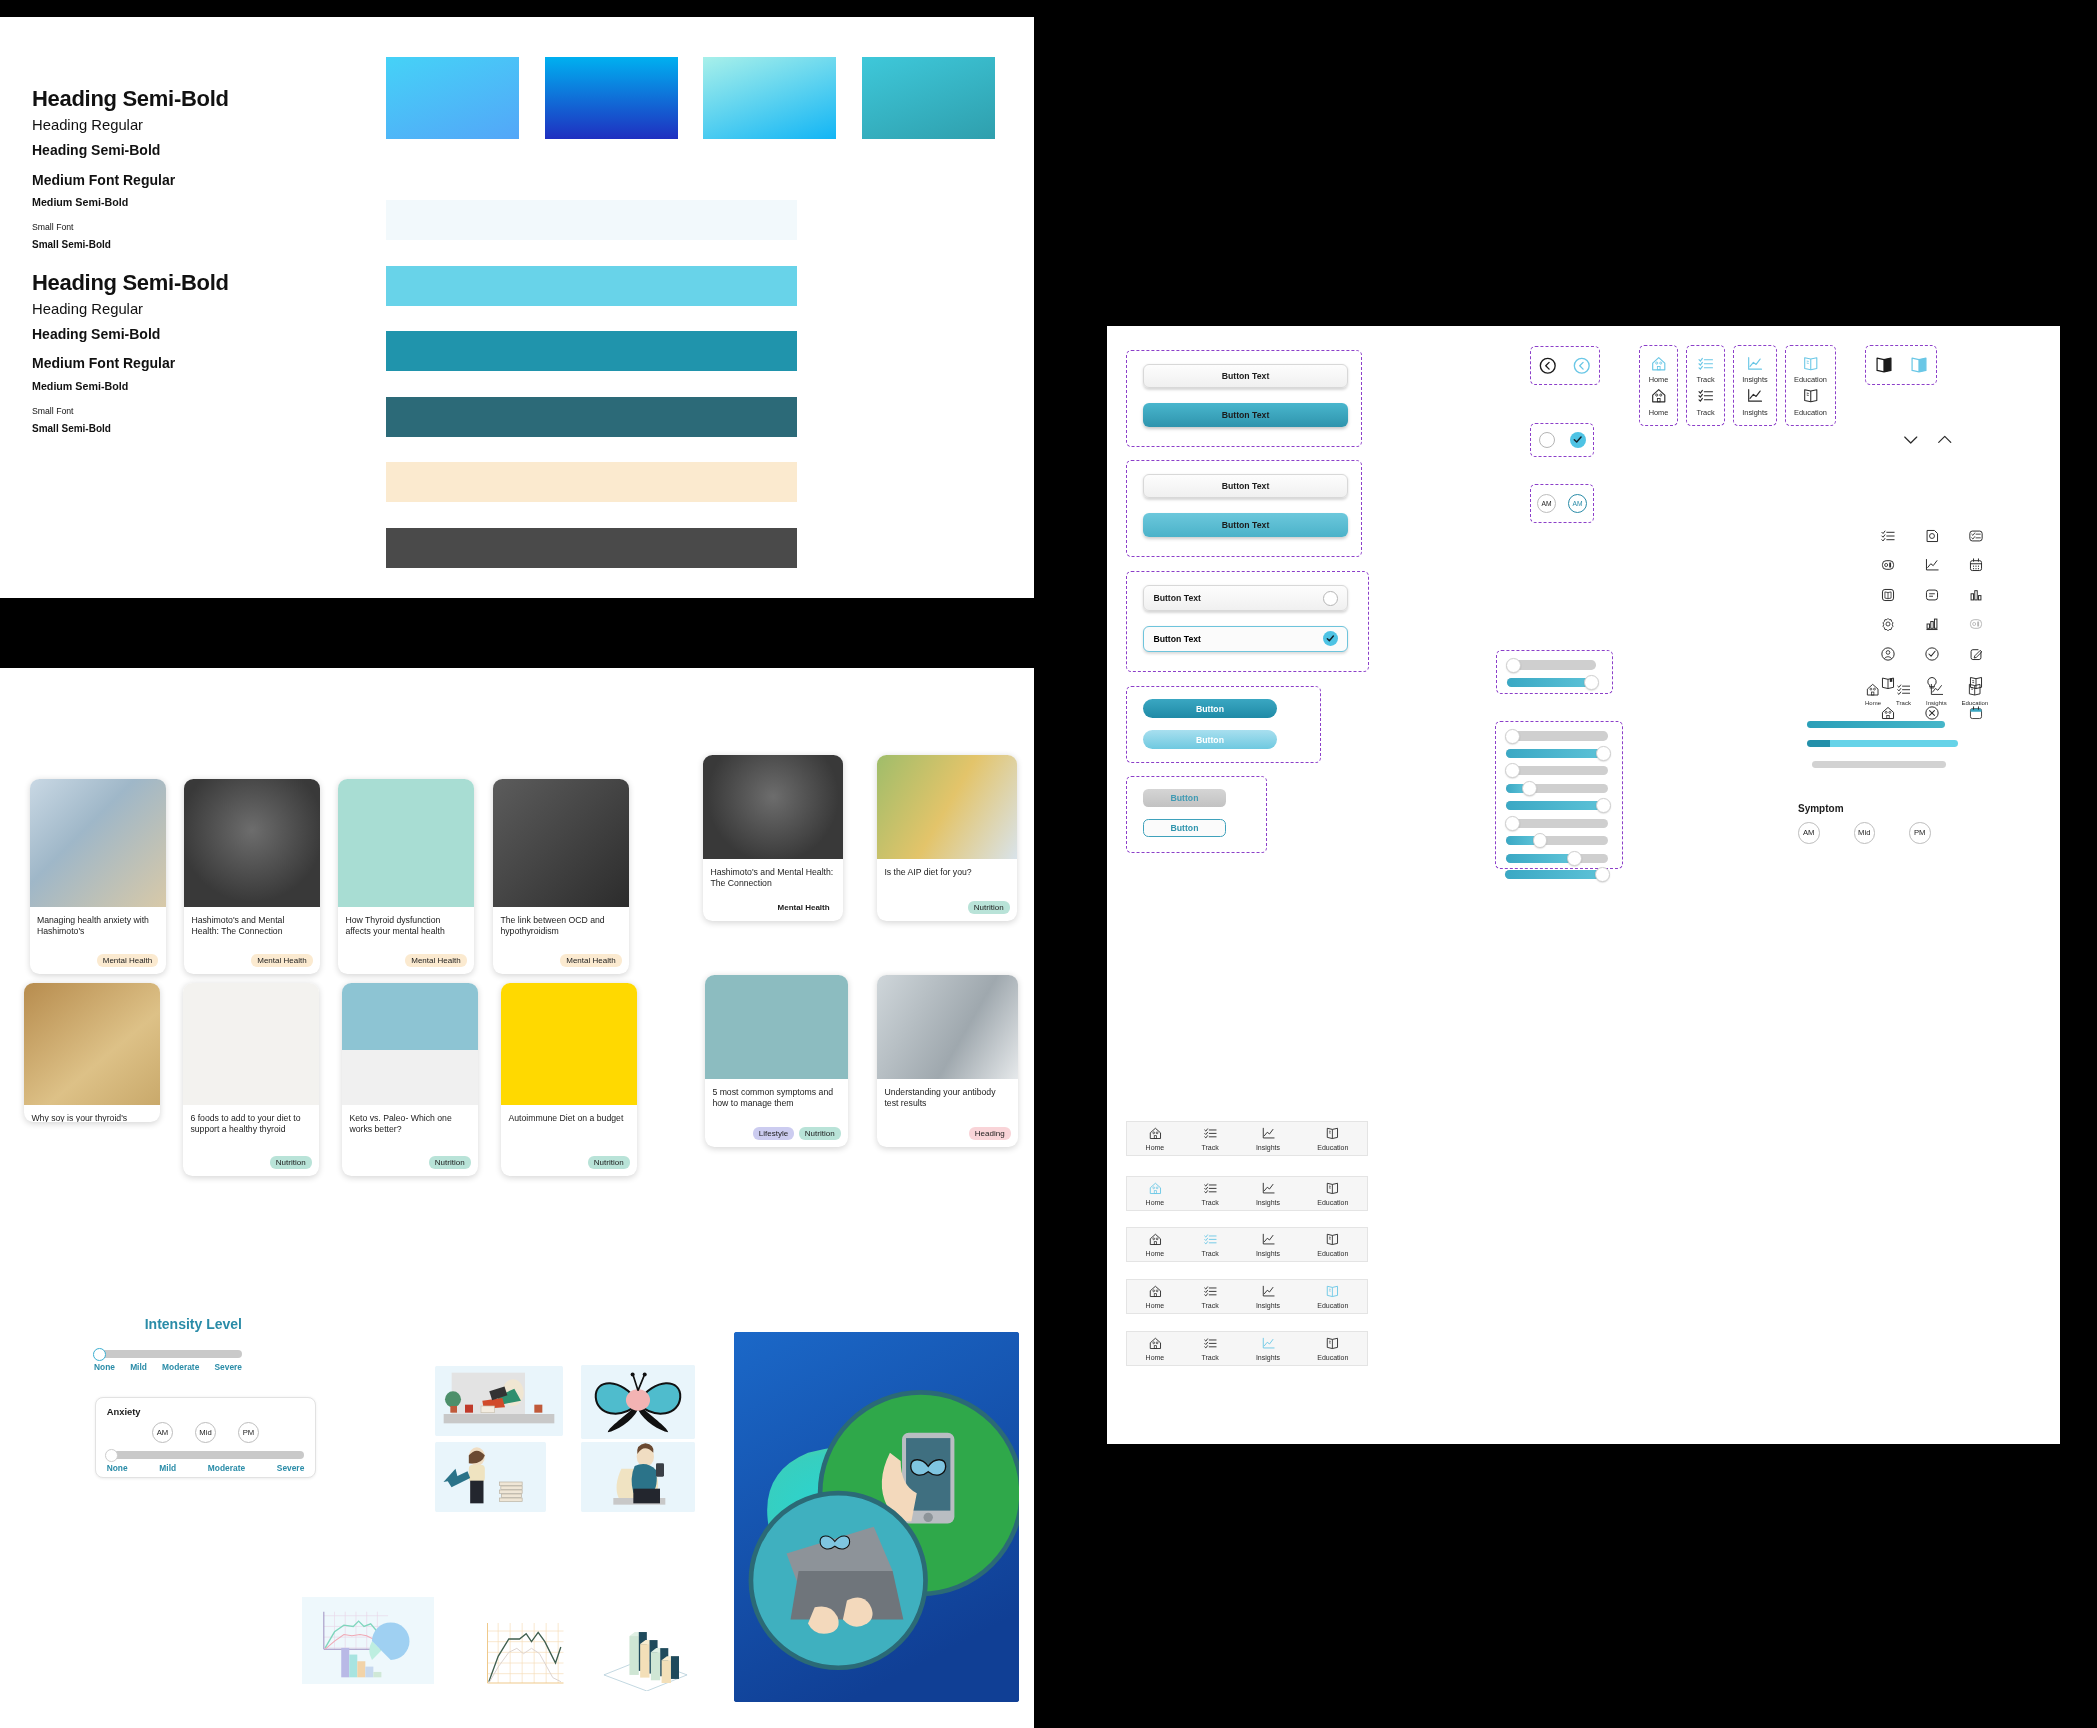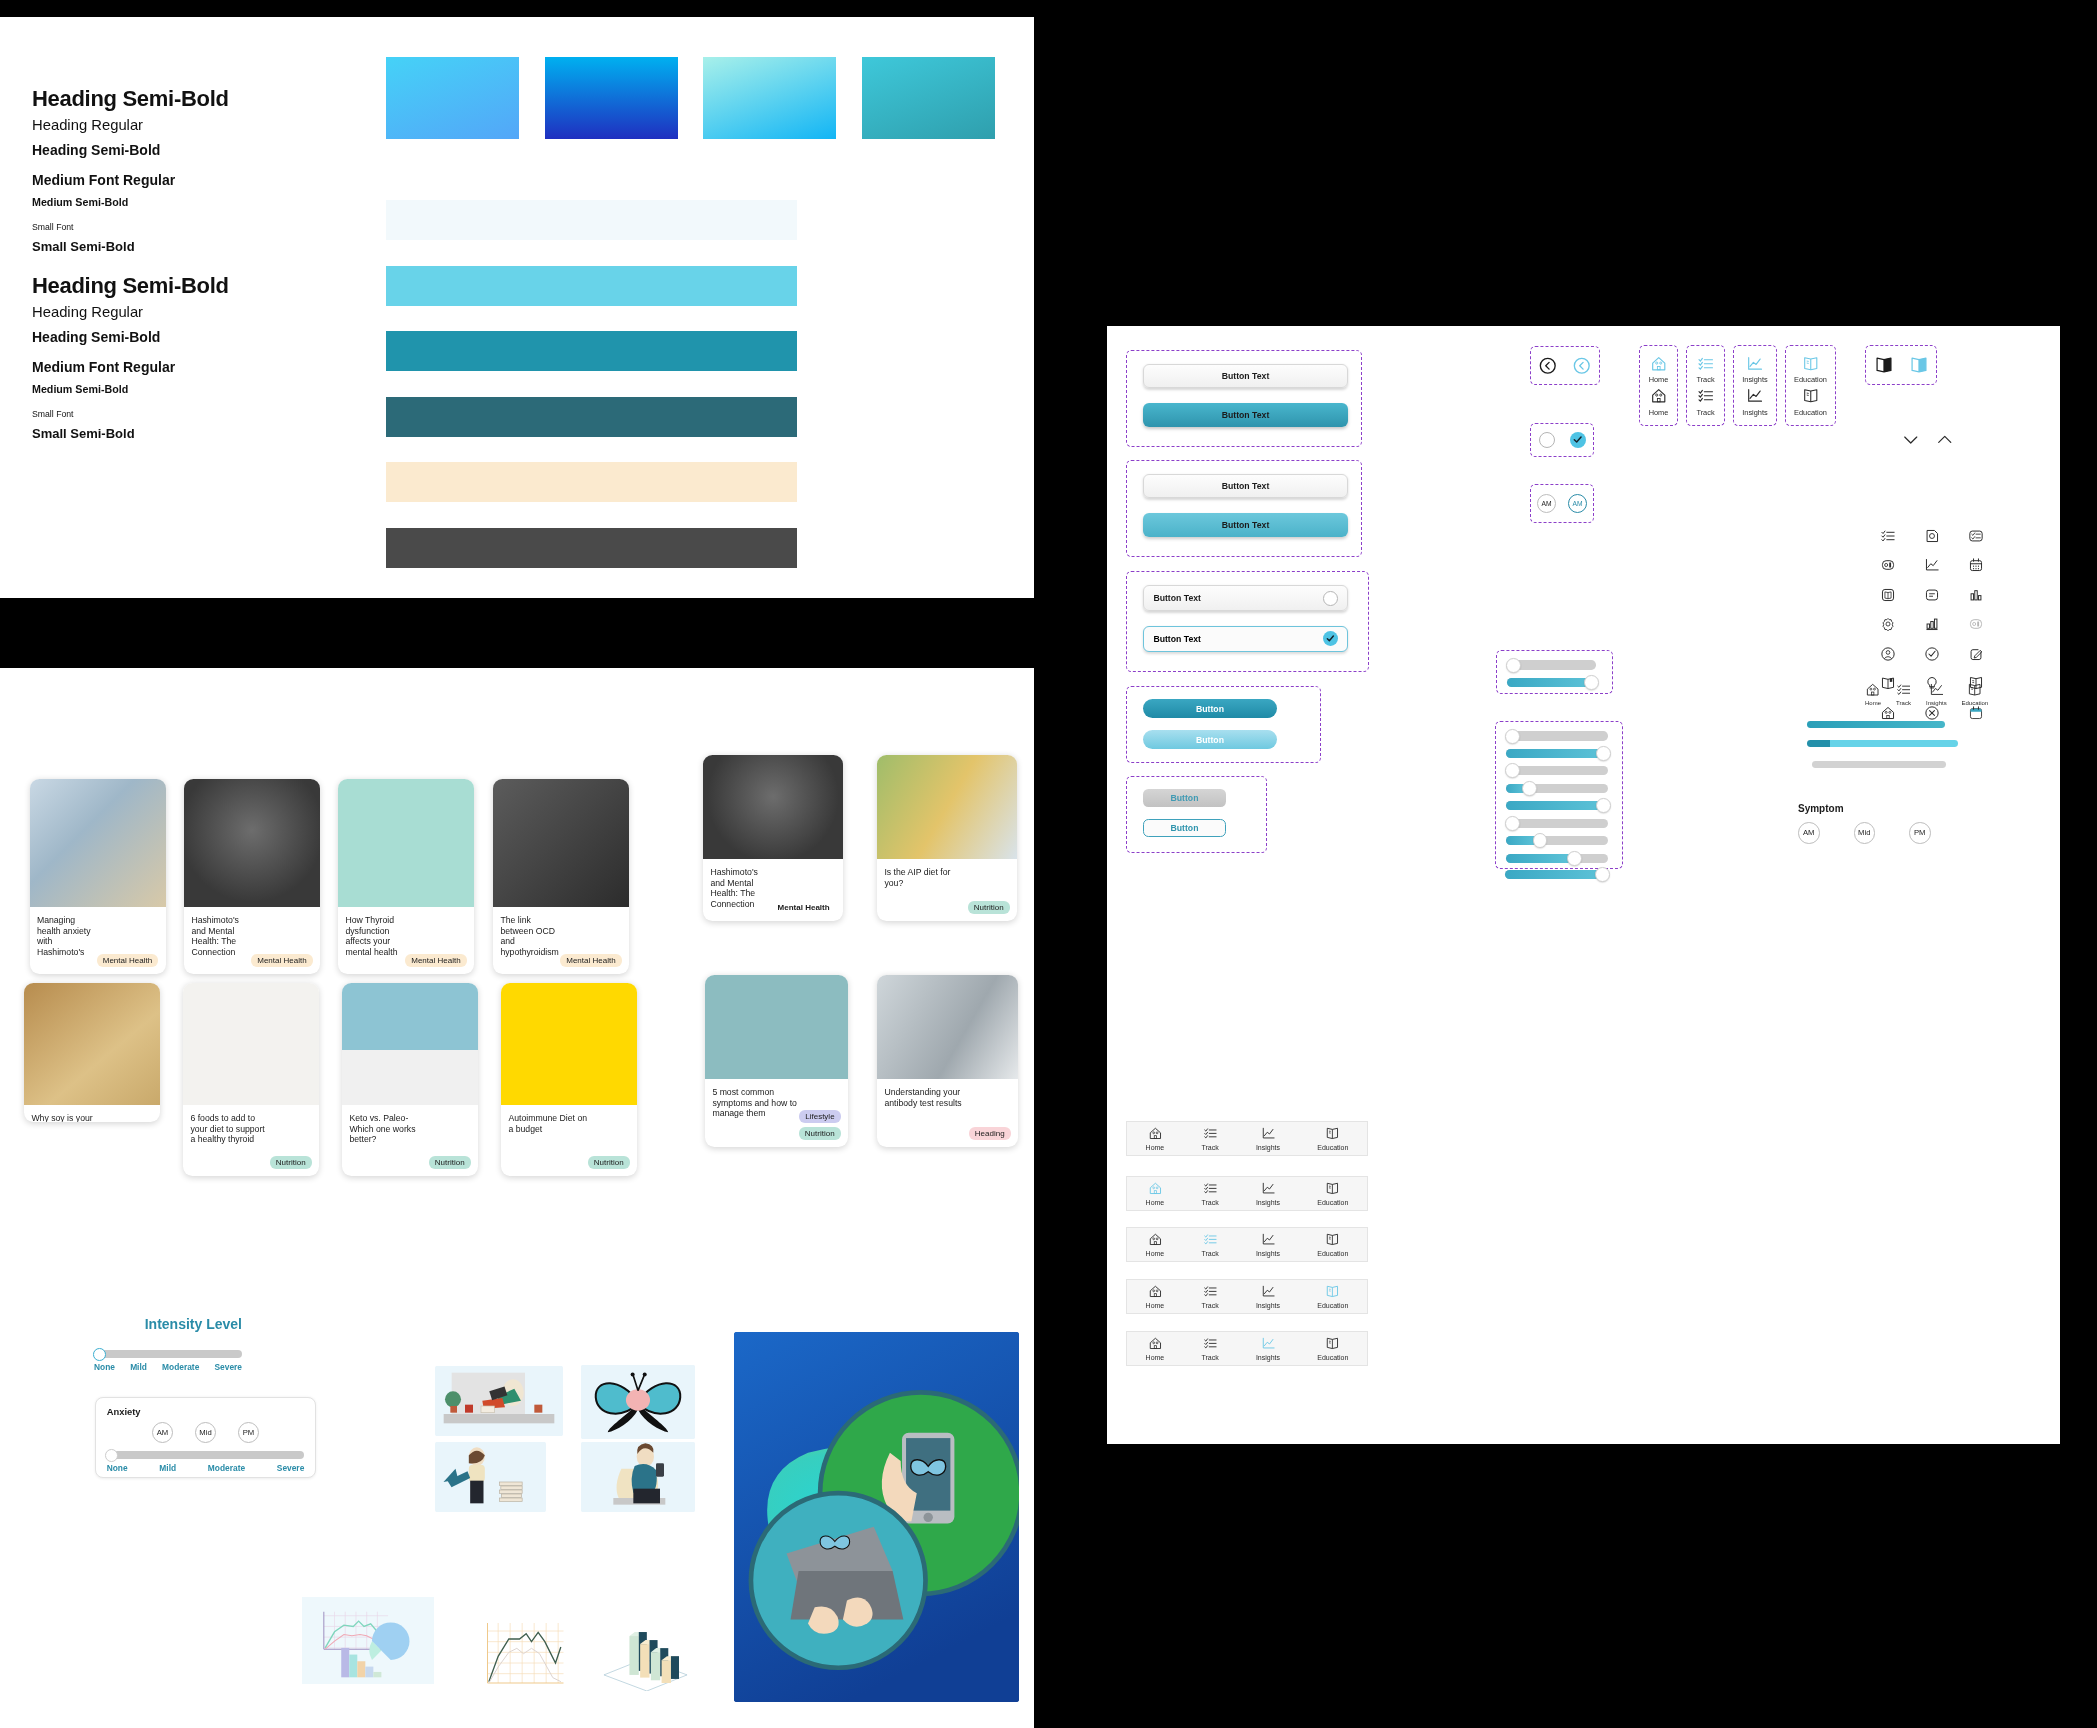--- a/index.html
+++ b/index.html
@@ -18,41 +18,41 @@
     background: #ffffff;
   }
   .type-col { position:absolute; left:32px; top:70px; width:289px; }
   .t-row { display:block; color:#111; line-height:1.05; }
   .t-h-sb   { font-size:22px; font-weight:700; letter-spacing:-0.3px; margin-bottom:8px; }
   .t-h-reg  { font-size:14.8px; font-weight:400; margin-bottom:9.4px; }
   .t-h-sb2  { font-size:14px; font-weight:700; margin-bottom:14.8px; }
   .t-m-reg  { font-size:14px; font-weight:700; margin-bottom:9.4px; }
   .t-m-sb   { font-size:10.7px; font-weight:700; margin-bottom:14.8px; }
   .t-s-reg  { font-size:8.7px; font-weight:400; margin-bottom:8.7px; }
-  .t-s-sb   { font-size:13px; font-weight:700; margin-bottom:20px; }
+  .t-s-sb   { font-size:10px; font-weight:700; margin-bottom:20px; }
 
   .grad-row { position:absolute; left:386px; top:40px; display:flex; gap:25.5px; }
   .grad { width:133px; height:82px; }
 
   .swatch-col { position:absolute; left:386px; top:183px; width:411px; }
   .swatch { width:411px; height:40px; margin-bottom:25.5px; }
 
   
   .panel-art {
     position: absolute; left:0; top:668px;
     width:1034px; height:1061px;
     background:#ffffff;
   }
   .card {
     position:absolute; background:#fff; border-radius:9.4px;
     box-shadow:0 1.3px 6px rgba(0,0,0,.16);
     overflow:hidden; display:flex; flex-direction:column;
   }
   .card-img { width:100%; flex:0 0 auto; background-size:cover; background-position:center; }
-  .card-body { flex:1; padding:8px 7.4px 6.7px 7.4px; display:flex; flex-direction:row; }
+  .card-body { flex:1; padding:8px 7.4px 6.7px 7.4px; display:flex; flex-direction:column; }
   .card-title { font-size:8.7px; line-height:1.22; color:#1b1b1b; }
   .tag-row { margin-top:auto; display:flex; gap:4.7px; justify-content:flex-end; flex-wrap:wrap; }
   .tag {
     font-size:8px; padding:2px 6px; border-radius:6px; color:#1b1b1b; white-space:nowrap;
   }
   .tag-mental   { background:#fbead0; }
   .tag-nutri    { background:#b9e3d8; }
   .tag-life     { background:#ccccf0; }
   .tag-lab      { background:#f9d4d8; }
 

